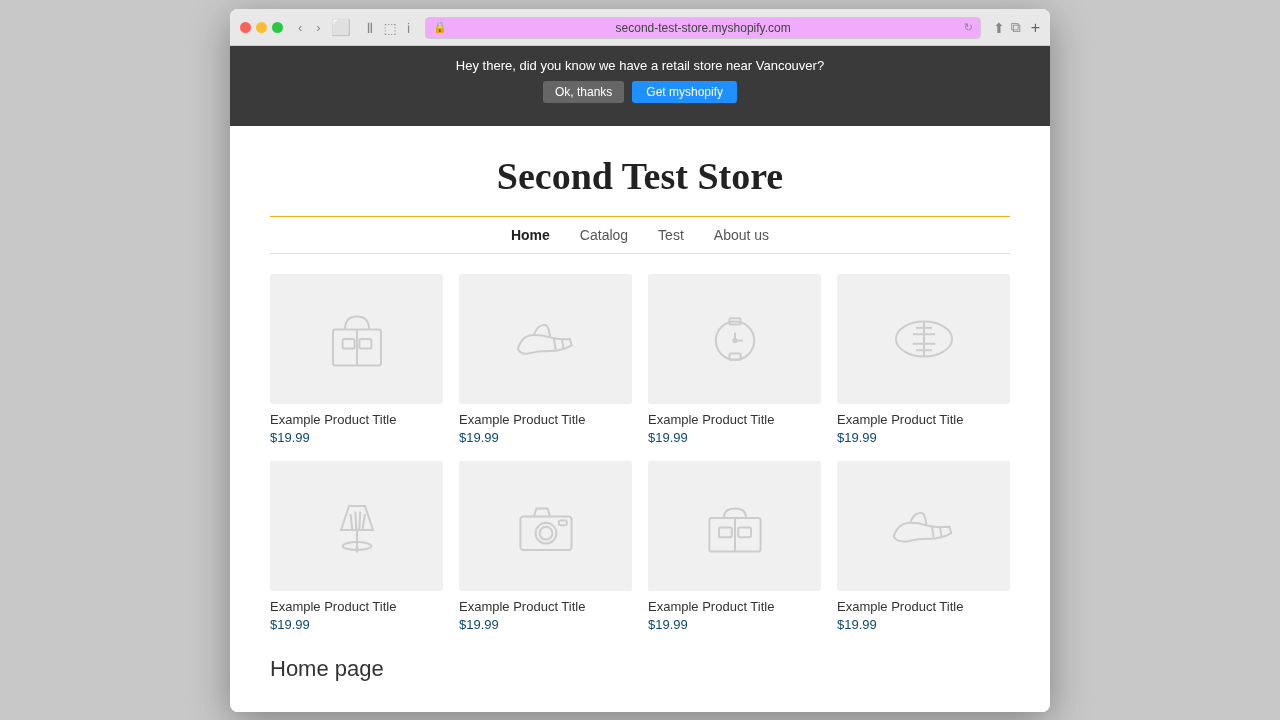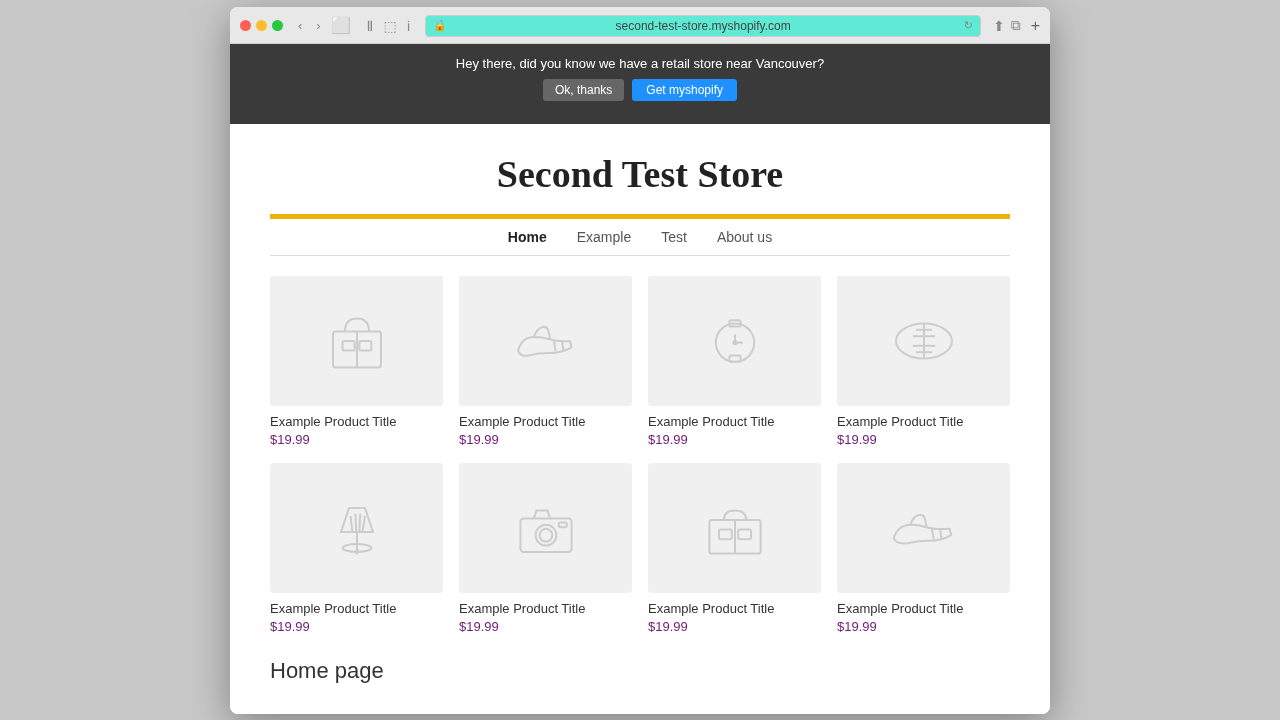--- a/index.html
+++ b/index.html
@@ -53,21 +53,21 @@
     .sidebar-btn {
       background: none;
       border: none;
       color: #888;
       font-size: 16px;
       margin-right: 4px;
       cursor: pointer;
     }
     .address-bar {
       flex: 1;
-      background: #5eead4;
+      background: #f0abfc;
       border: 1px solid #ccc;
       border-radius: 4px;
       padding: 3px 28px;
       font-size: 12px;
       color: #444;
       text-align: center;
       position: relative;
     }
     .address-bar-wrapper {
       flex: 1;
@@ -159,21 +159,21 @@
       font-size: 38px;
       font-weight: 700;
       text-align: center;
       padding: 28px 0 18px;
       color: #222;
       font-family: Georgia, serif;
     }
 
     
     .store-nav {
-      border-top: 5px solid #eab308;
+      border-top: 1px solid #eab308;
       border-bottom: 1px solid #ddd;
       display: flex;
       justify-content: center;
       gap: 30px;
       padding: 10px 0;
       margin-bottom: 20px;
     }
     .nav-item {
       font-size: 14px;
       color: #555;
@@ -211,21 +211,21 @@
       height: 80px;
       opacity: 0.5;
     }
     .product-title {
       font-size: 13px;
       color: #333;
       margin-bottom: 3px;
     }
     .product-price {
       font-size: 13px;
-      color: #701a75;
+      color: #0c4a6e;
     }
 
     .home-page-heading {
       font-size: 22px;
       font-weight: 400;
       color: #333;
       padding: 4px 0 10px;
     }
 
     
@@ -287,21 +287,21 @@
         <button class="btn-directions">Get myshopify</button>
       </div>
     </div>
 
     <div class="store-content">
 
       <h1 class="store-title">Second Test Store</h1>
 
       <nav class="store-nav">
         <a class="nav-item active">Home</a>
-        <a class="nav-item">Example</a>
+        <a class="nav-item">Catalog</a>
         <a class="nav-item">Test</a>
         <a class="nav-item">About us</a>
       </nav>
 
       <div class="product-grid">
 
         <div class="product-card">
           <div class="product-image">
             <svg viewBox="0 0 100 100" fill="none" stroke="#aaa" stroke-width="2.5">
               <rect x="20" y="38" width="60" height="45" rx="3"></rect>

